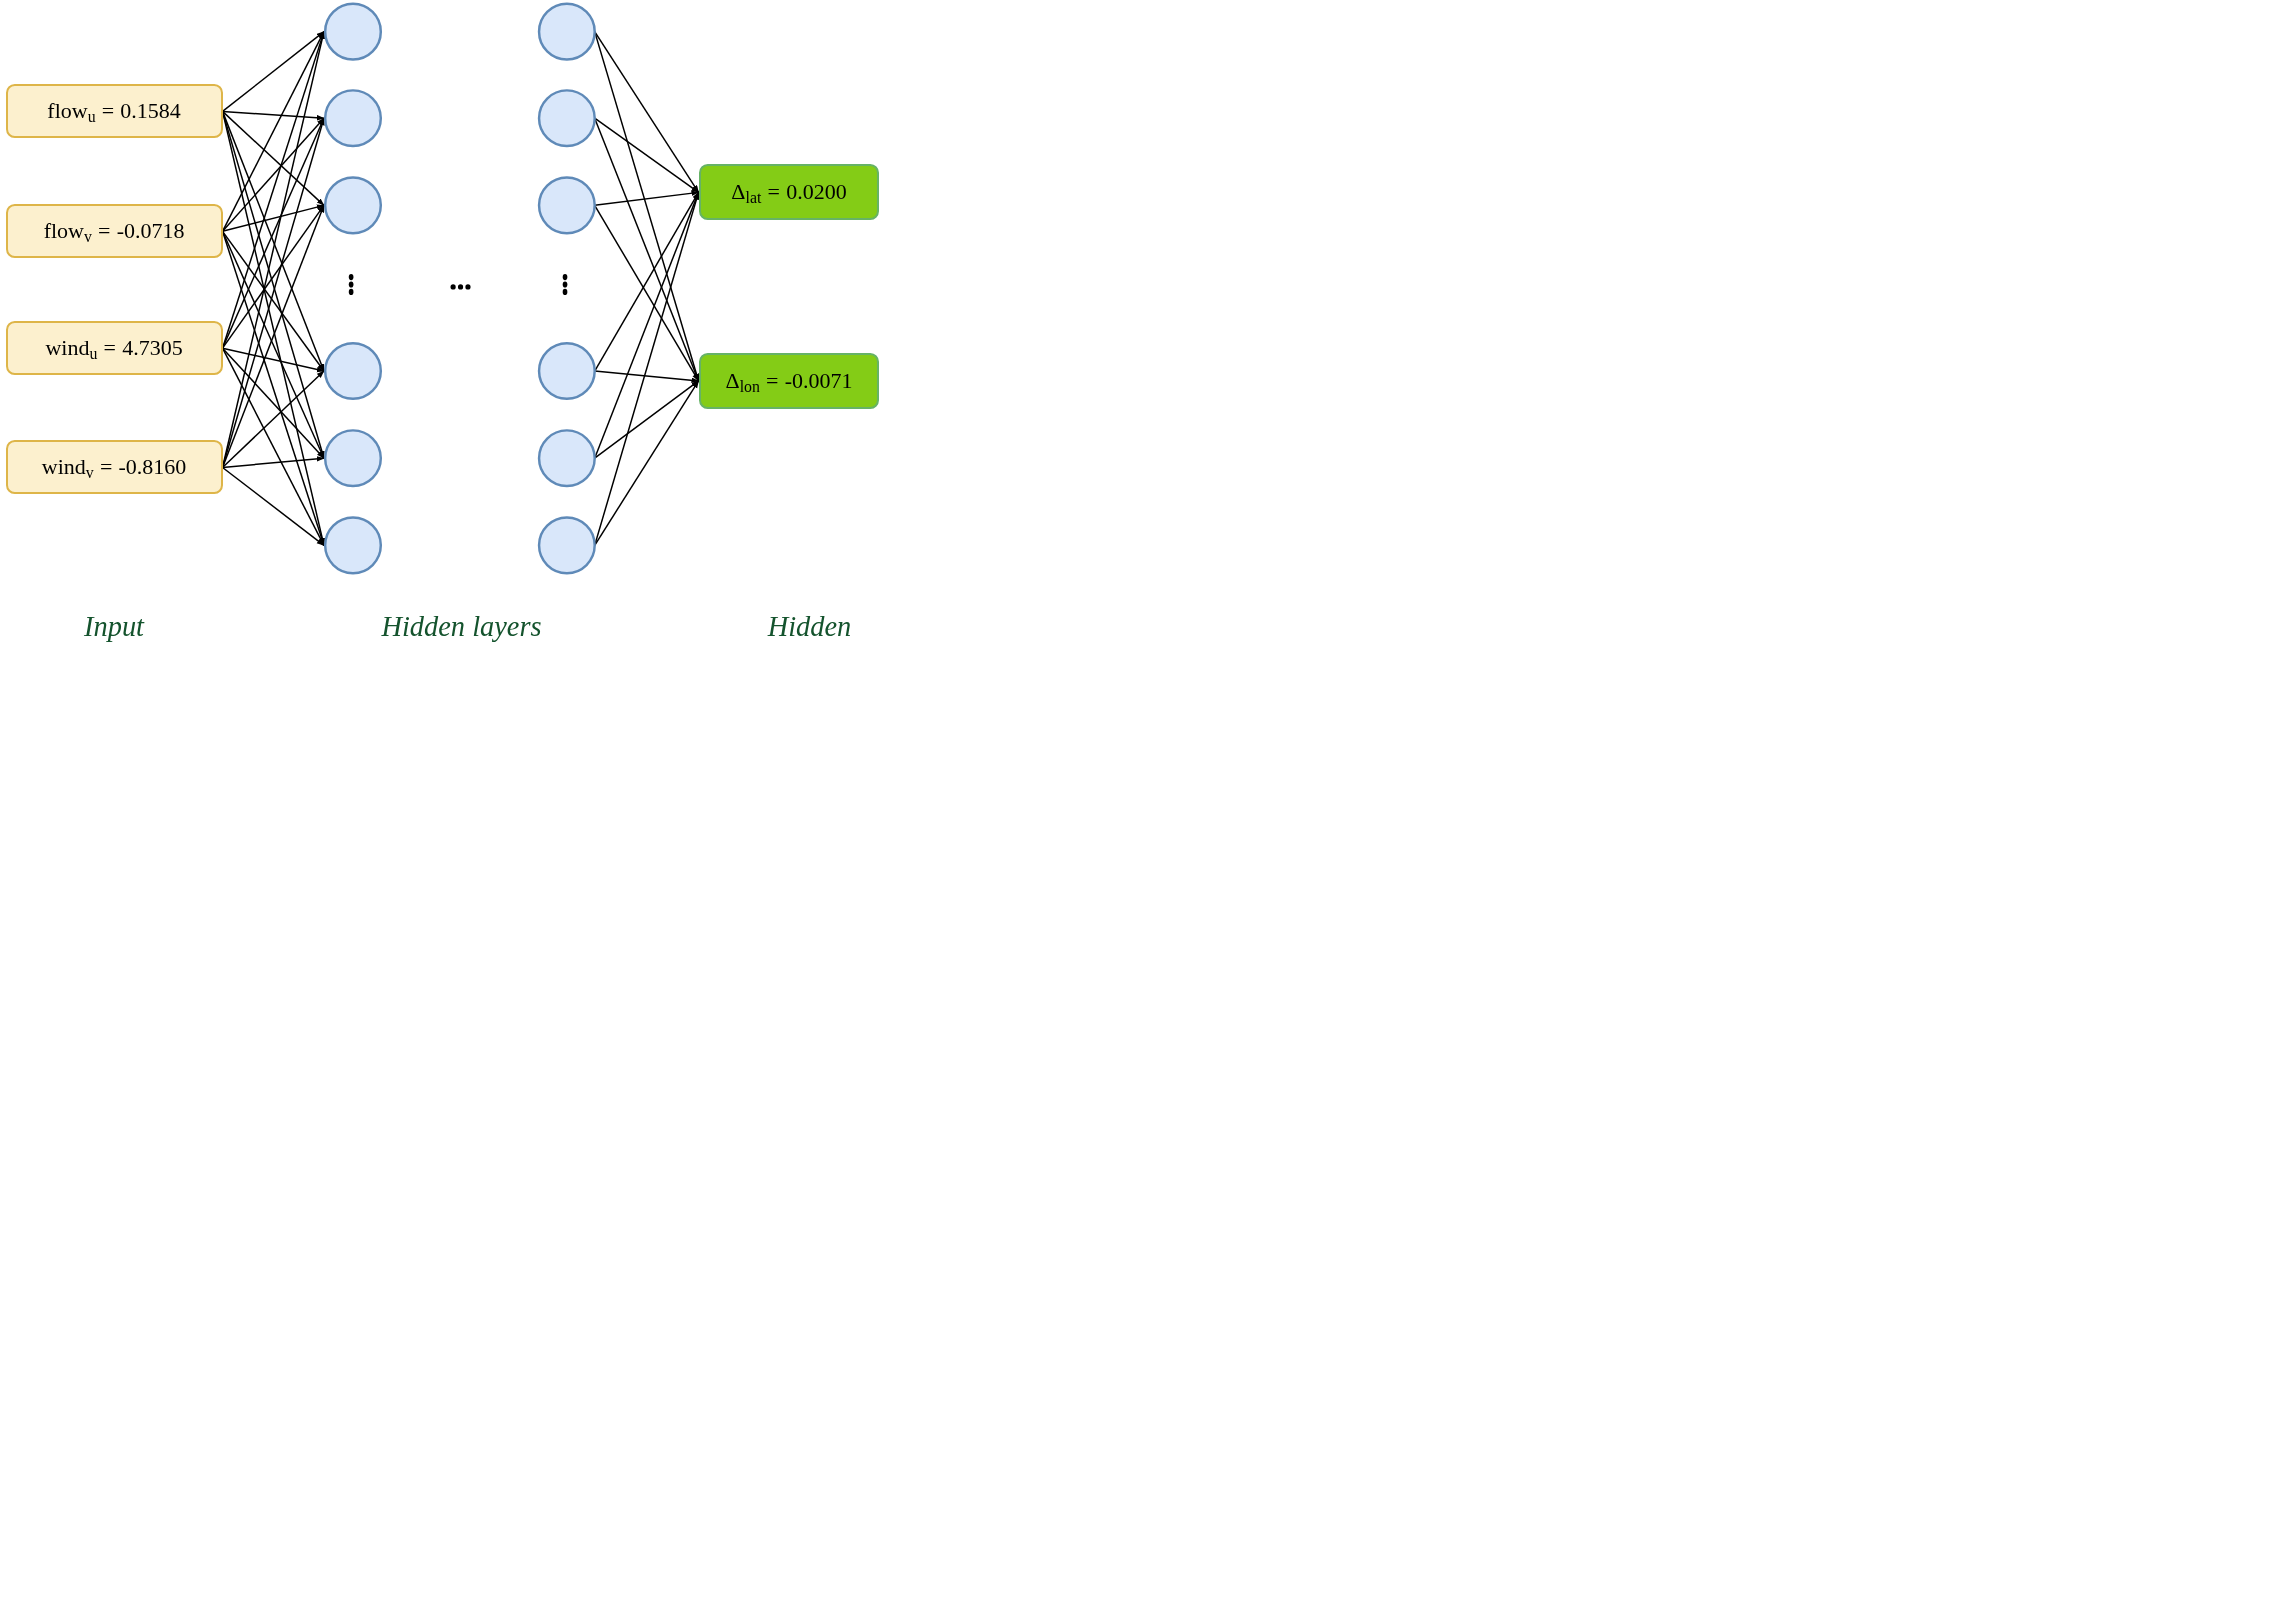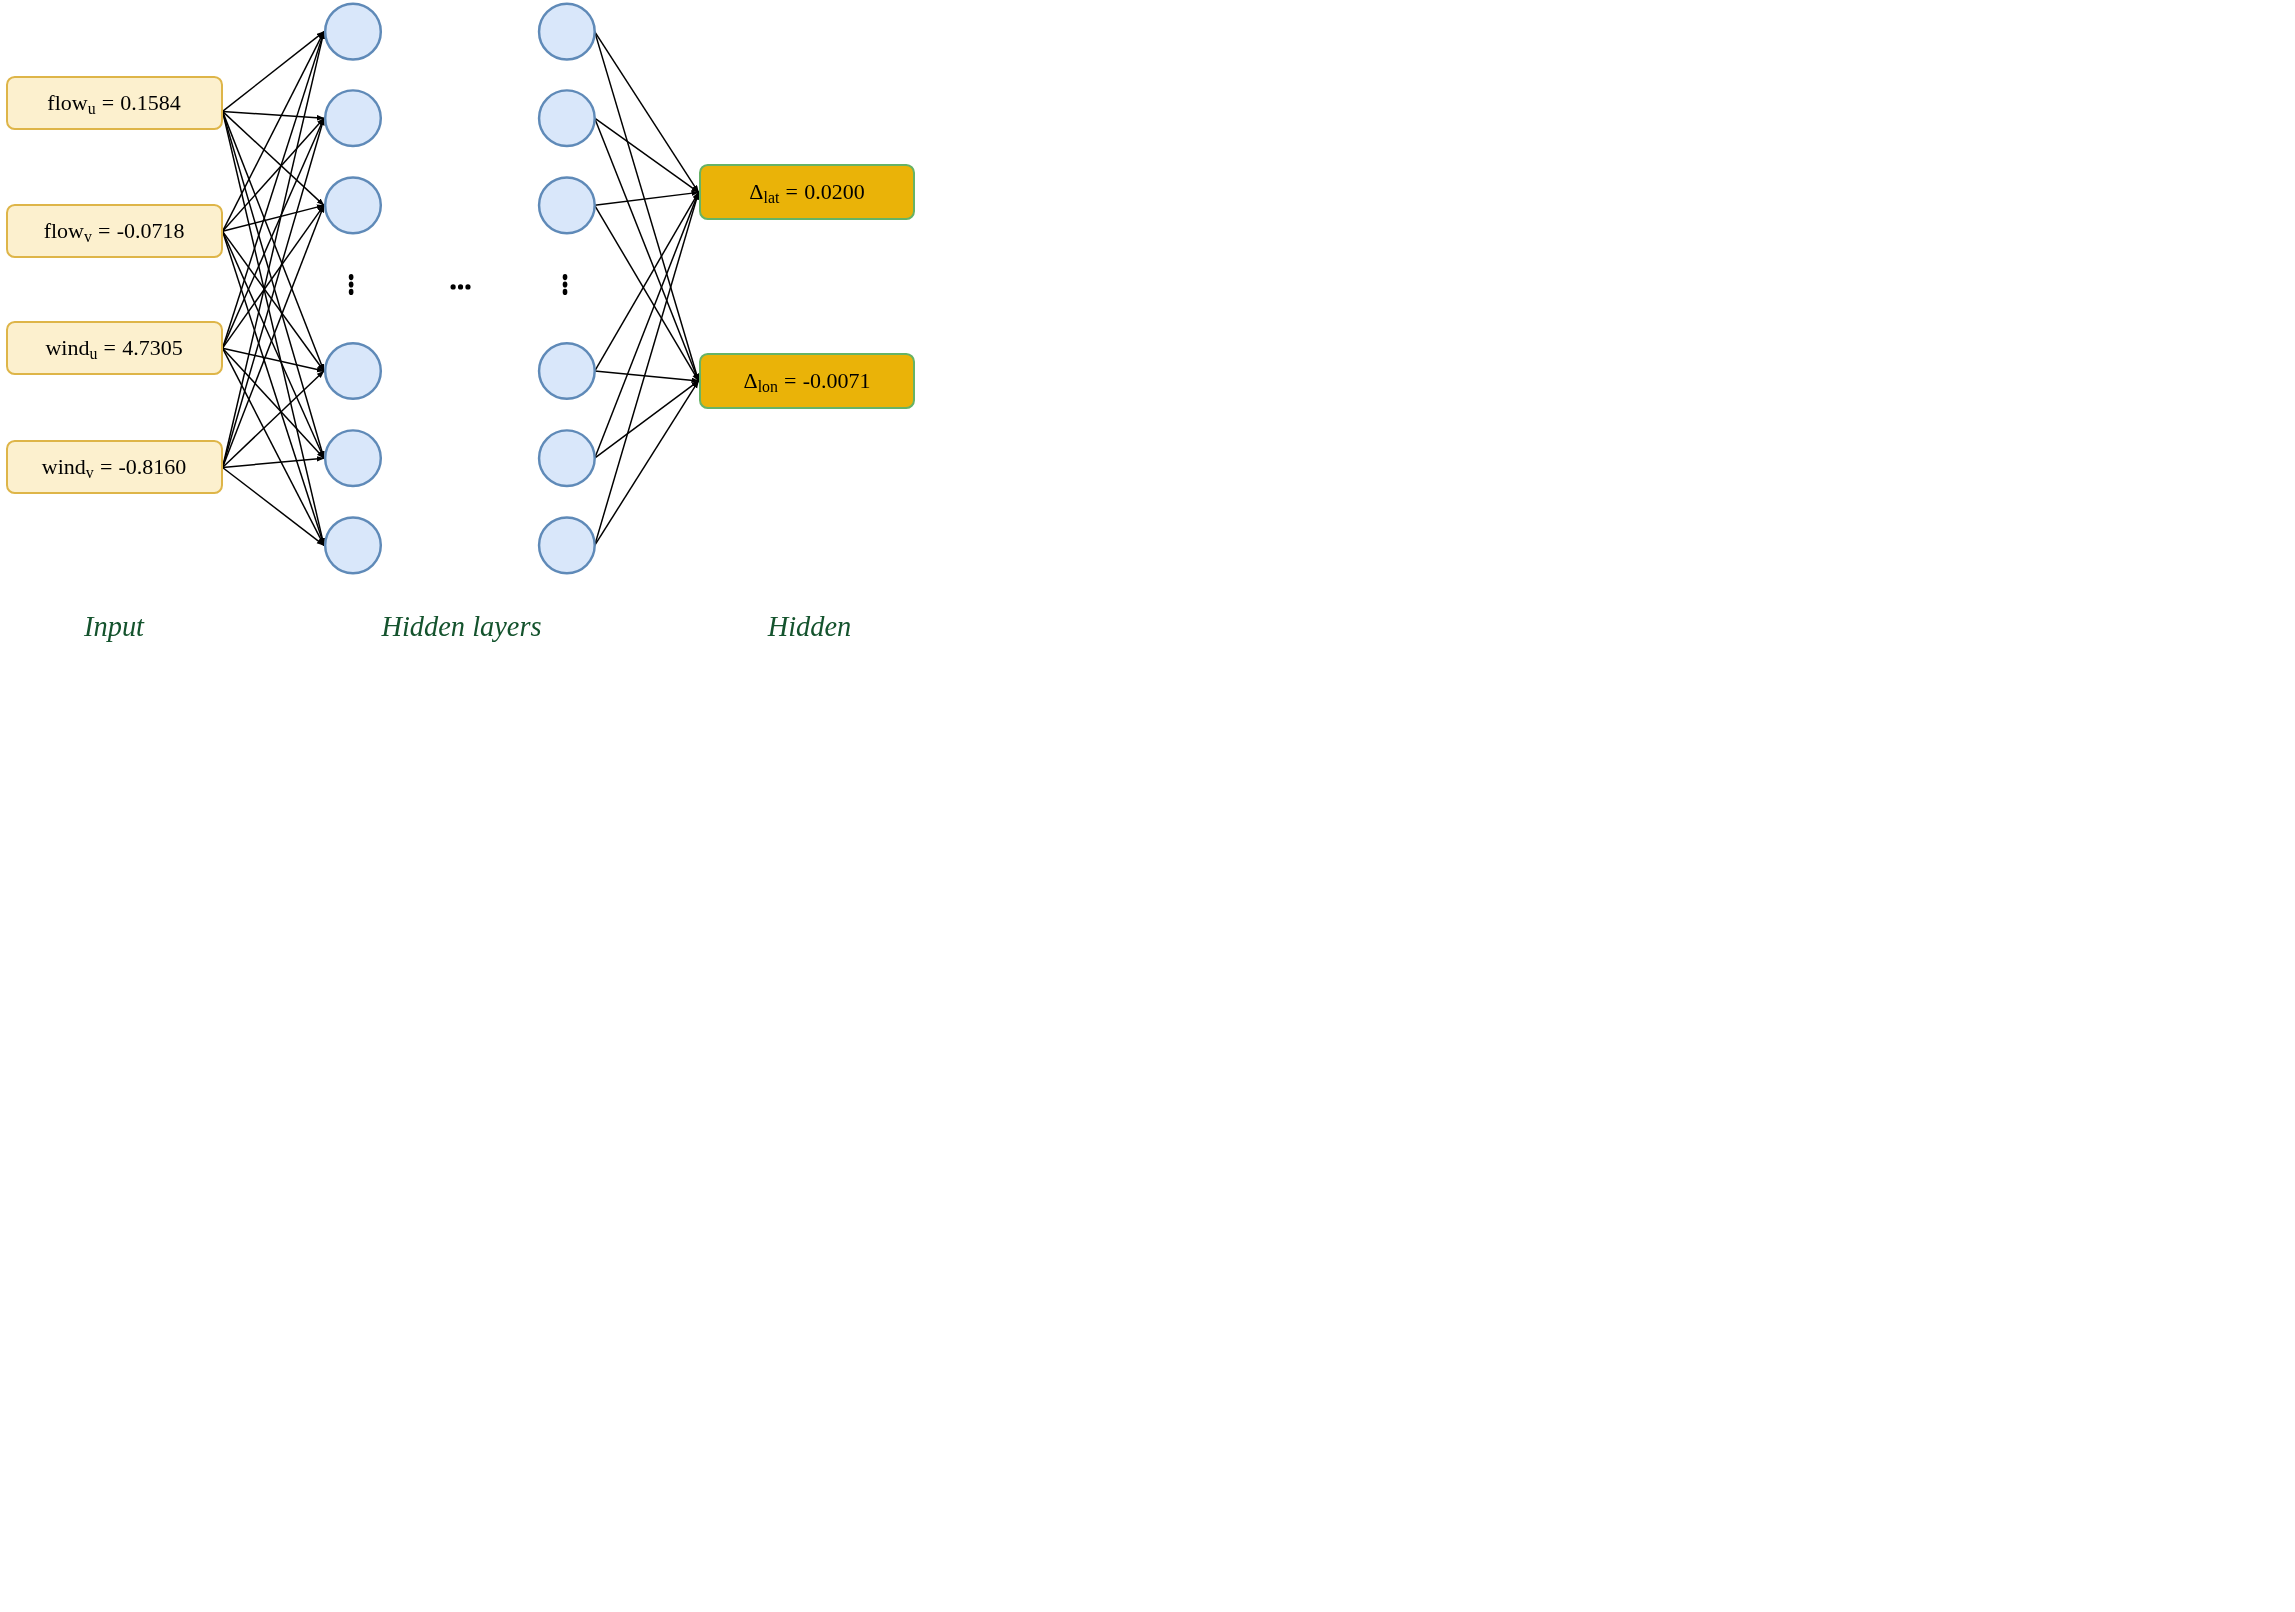--- a/index.html
+++ b/index.html
@@ -25,23 +25,23 @@
   }
   .input-box {
     left: 5.6px;
     width: 217px;
     height: 54px;
     background: #FCF0CE;
     border: 2.5px solid #DEB548;
   }
   .output-box {
     left: 699px;
-    width: 216px;
+    width: 180px;
     height: 56px;
-    background: #eab308;
+    background: #84cc16;
     border: 2.5px solid #66B366;
   }
   .node-box sub {
     font-size: 0.72em;
     line-height: 0;
     vertical-align: -0.28em;
   }
   .node-box .eq { margin: 0 6.2px; }
   .layer-label {
     position: absolute;
@@ -123,21 +123,21 @@
         <ellipse cx="568" cy="472" rx="3.8" ry="5" fill="#000000"></ellipse>
         <ellipse cx="914" cy="448" rx="3.8" ry="5" fill="#000000"></ellipse>
         <ellipse cx="914" cy="460" rx="3.8" ry="5" fill="#000000"></ellipse>
         <ellipse cx="914" cy="472" rx="3.8" ry="5" fill="#000000"></ellipse>
         <circle cx="733" cy="464" r="4.2" fill="#000000"></circle>
         <circle cx="745" cy="464" r="4.2" fill="#000000"></circle>
         <circle cx="757" cy="464" r="4.2" fill="#000000"></circle>
       </g>
   </svg>
 
-  <div class="node-box input-box" style="top:76px">
+  <div class="node-box input-box" style="top:84px">
     <span><span>flow</span><sub>u</sub><span class="eq">=</span><span>0.1584</span></span>
   </div>
   <div class="node-box input-box" style="top:204px">
     <span><span>flow</span><sub>v</sub><span class="eq">=</span><span>-0.0718</span></span>
   </div>
   <div class="node-box input-box" style="top:321px">
     <span><span>wind</span><sub>u</sub><span class="eq">=</span><span>4.7305</span></span>
   </div>
   <div class="node-box input-box" style="top:440px">
     <span><span>wind</span><sub>v</sub><span class="eq">=</span><span>-0.8160</span></span>

